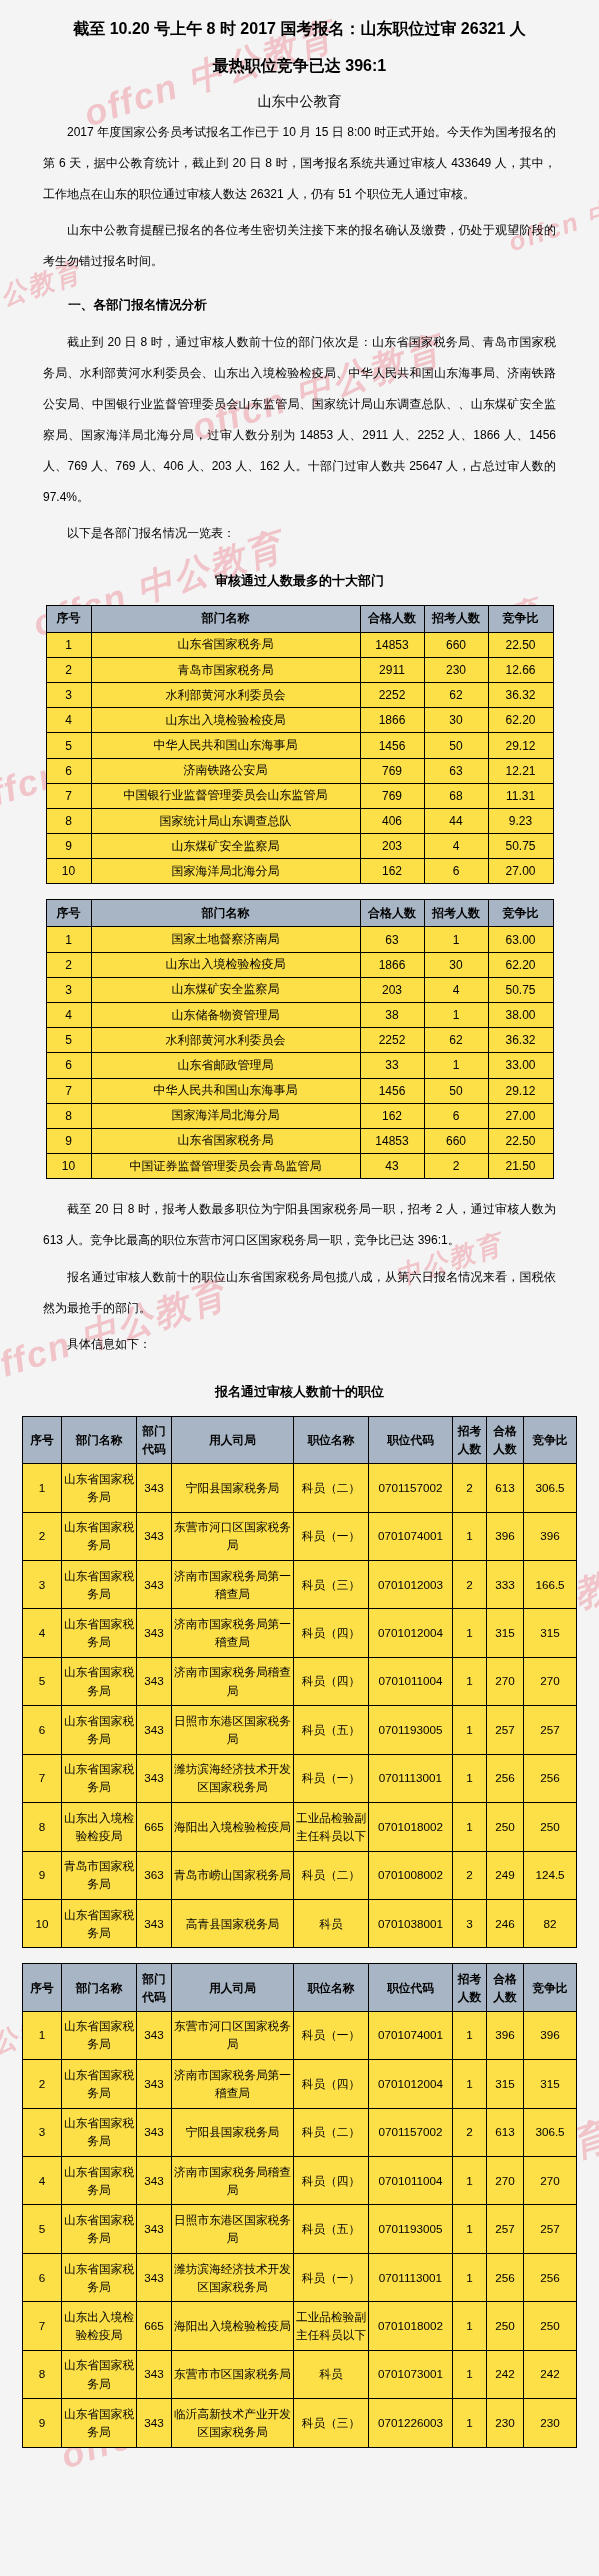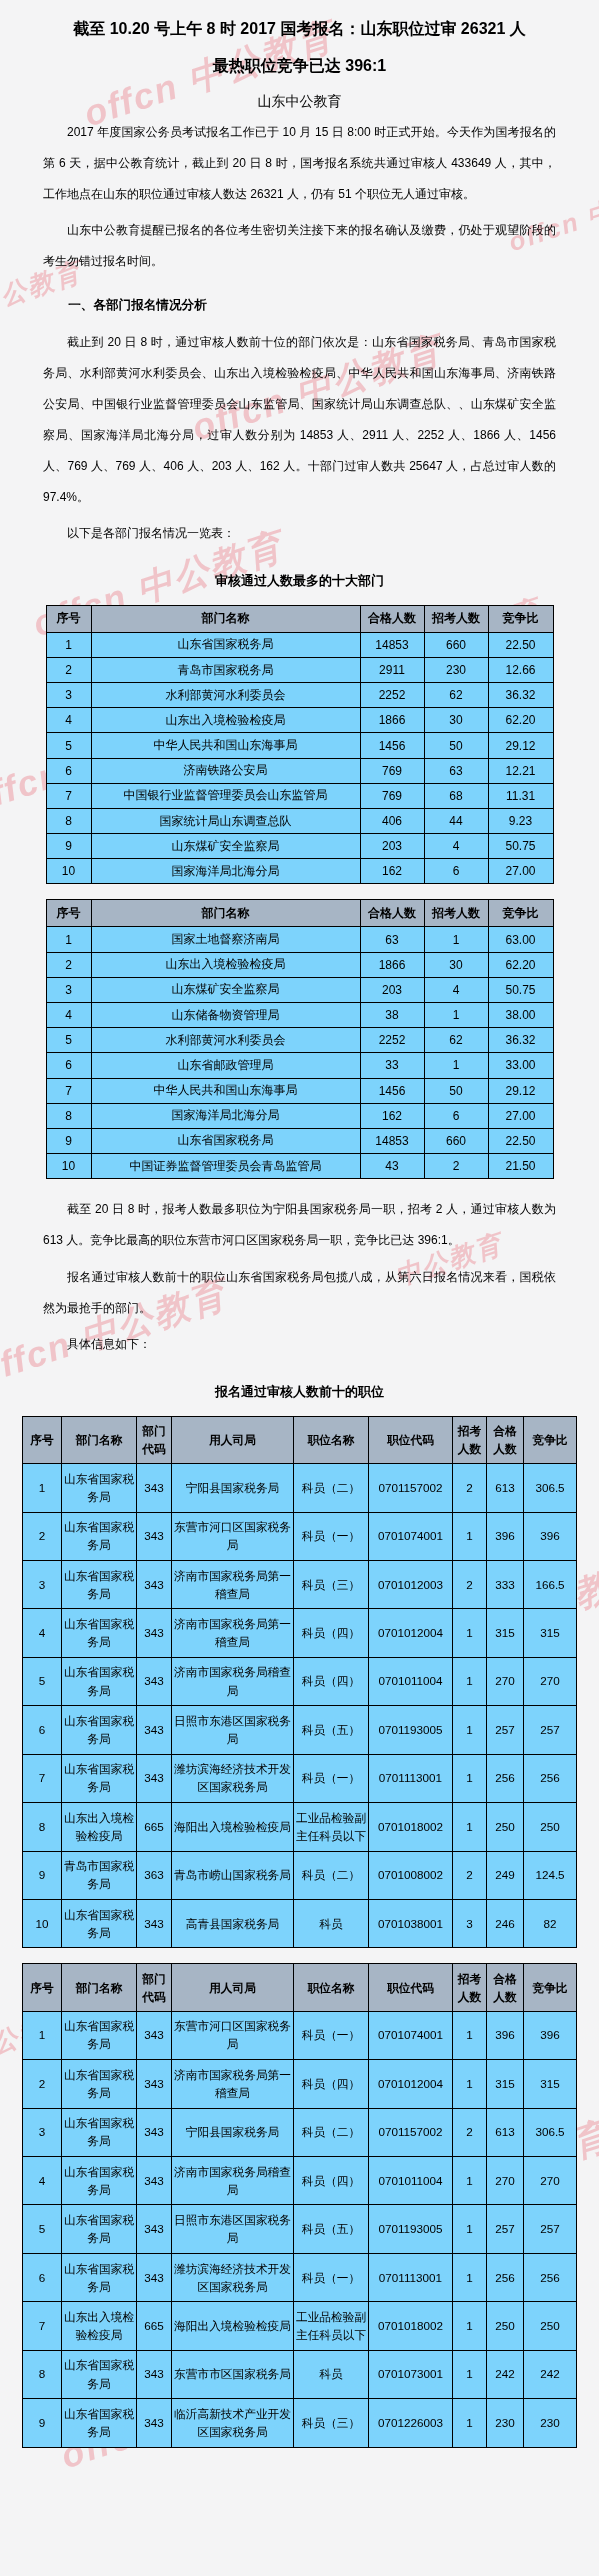--- a/index.html
+++ b/index.html
@@ -14,21 +14,21 @@
   
   .title{font-size:16px;font-weight:bold;text-align:center;margin:17px 41px 0;line-height:1.5;}
   .title2{font-size:16px;font-weight:bold;text-align:center;margin:13px 41px 0;line-height:1.5;}
   .byline{font-size:14px;text-align:center;margin:15px 0 3.7px;}
   
   .para{font-size:12px;line-height:31px;margin:5.6px 43px 0;text-indent:2em;text-align:justify;}
   .sec-head{font-size:12.6px;font-weight:bold;margin:13px 43px 0;line-height:31px;text-indent:2em;}
   .tbl-title{font-size:13px;font-weight:bold;text-align:center;margin:22.4px 0 9.3px;}
   .tbl-title.spaced{margin-top:69px;}
   
-  table{border-collapse:collapse;margin:15px auto;table-layout:fixed;background:#7dd3fc;}
+  table{border-collapse:collapse;margin:15px auto;table-layout:fixed;background:#fde047;}
   th,td{border:0.9px solid #000;text-align:center;vertical-align:middle;word-break:break-all;}
   th{background:#a7b5c5;font-weight:bold;}
   .dept-table{width:507px;font-size:12px;}
   .dept-table th{height:24px;}
   .dept-table td{height:22.4px;padding:0.9px 2.8px;}
   .job-table{width:553px;font-size:11.7px;}
   .job-table th{padding:5.6px 0.9px;line-height:1.5;}
   .job-table td{padding:5.6px 1.9px;line-height:1.55;}
 </style>
 </head>

